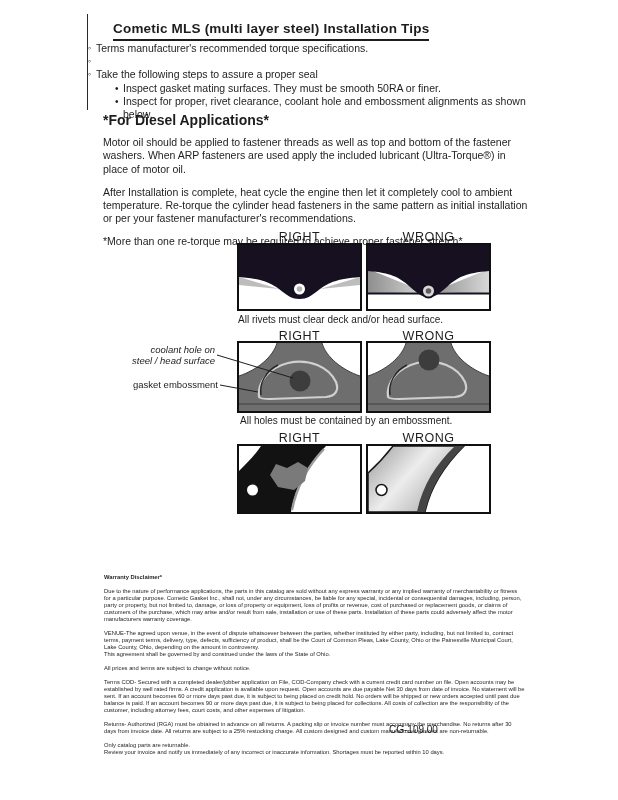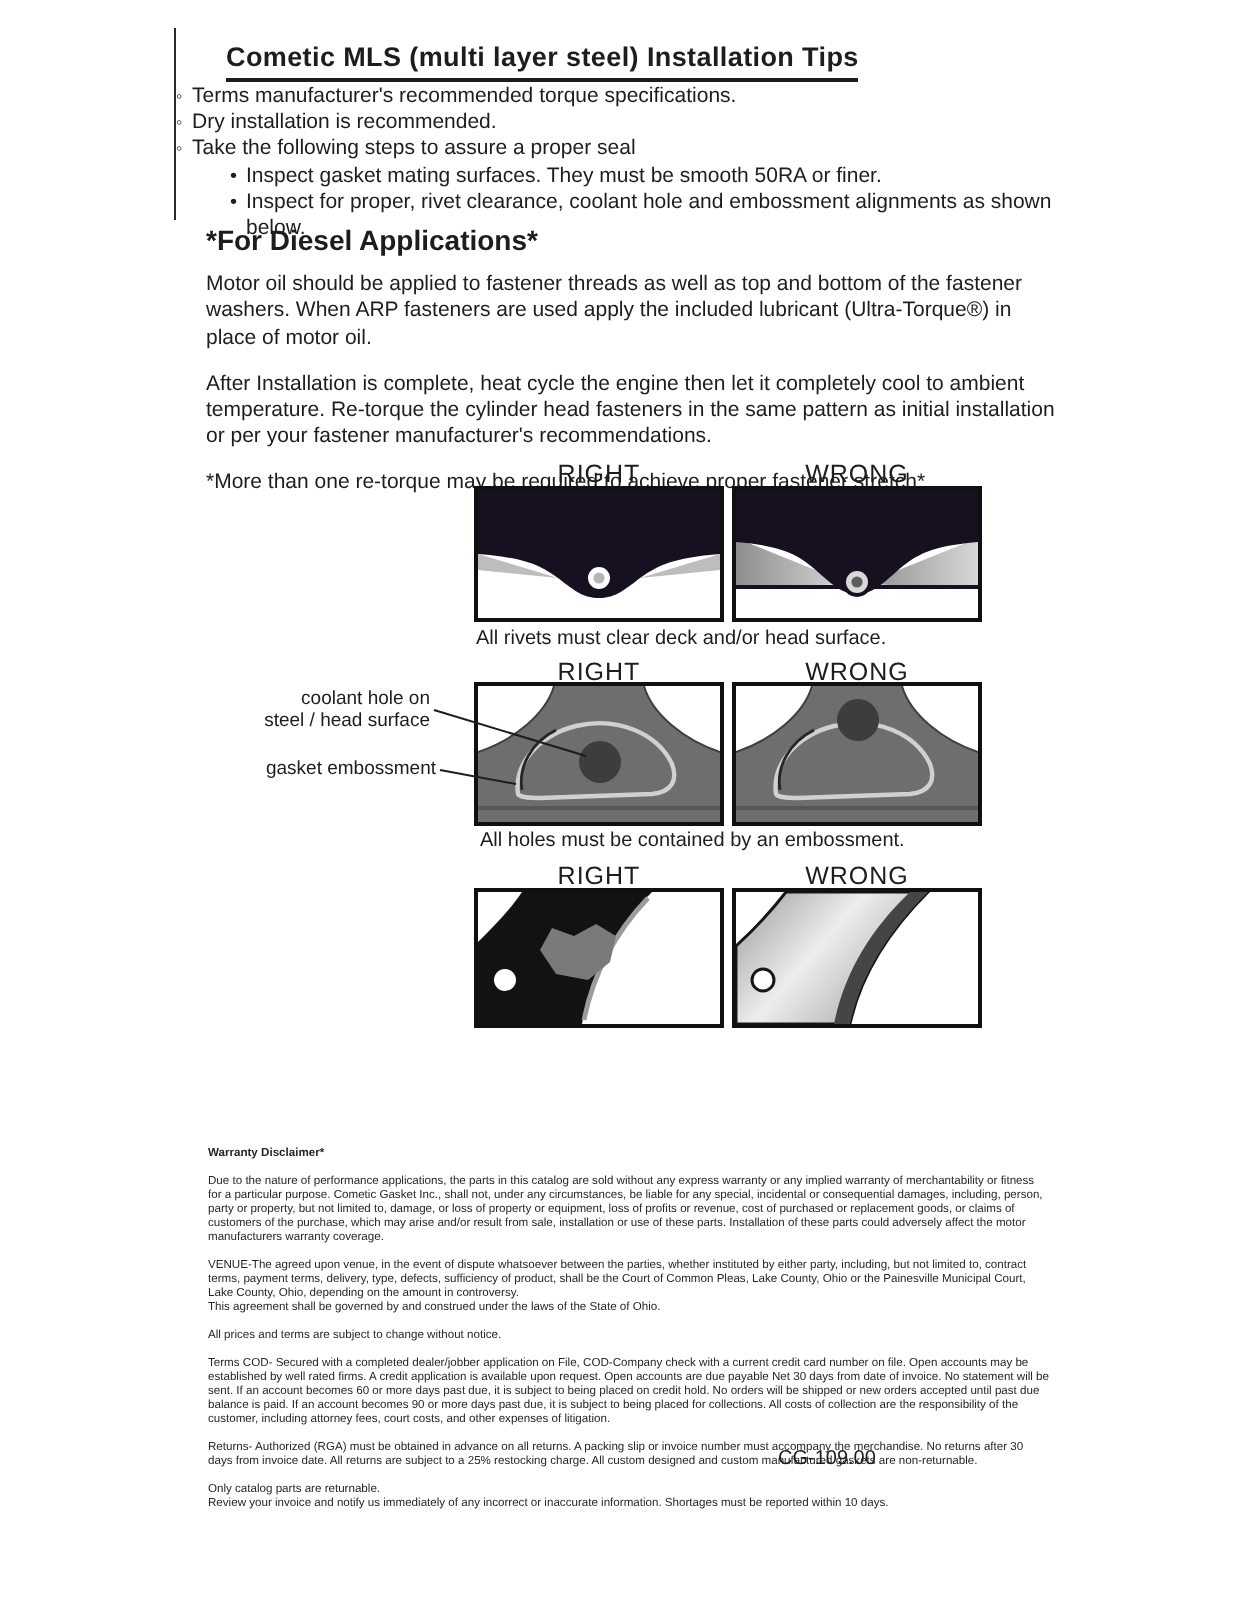--- a/index.html
+++ b/index.html
@@ -48,21 +48,20 @@
 
   <div class="doc-title">Cometic MLS (multi layer steel) Installation Tips</div>
 
   <div class="tips">
     <div class="b-row">
       <span class="glyph">◦</span>
       <span>Terms manufacturer's recommended torque specifications.</span>
     </div>
     <div class="b-row">
       <span class="glyph">◦</span>
-      <span>Dry installation is recommended.</span>
     </div>
     <div class="b-row">
       <span class="glyph">◦</span>
       <span>Take the following steps to assure a proper seal</span>
     </div>
     <div class="b-row sub">
       <span class="glyph">•</span>
       <span>Inspect gasket mating surfaces.  They must be smooth 50RA or finer.</span>
     </div>
     <div class="b-row sub">
@@ -108,21 +107,21 @@
         <path d="M0,0 H121 V26 C98,28 90,32 80,41 C71,49 67,52 60.5,52 C54,52 50,49 41,41 C31,32 23,28 0,26 Z" fill="#171020"></path>
         <circle cx="60.5" cy="46" r="6.5" fill="#d9d9d9" stroke="#171020" stroke-width="2"></circle>
         <circle cx="60.5" cy="46" r="2.8" fill="#5e5e5e"></circle>
       </svg>
     </div>
     <div class="cap" style="left:238px;top:86px;">All rivets must clear deck and/or head surface.</div>
 
     <div class="col-hd" style="left:237px;top:101px;">RIGHT</div>
     <div class="col-hd" style="left:366px;top:101px;">WRONG</div>
 
-    <div class="dg-label" style="left:70px;top:116px;width:145px;">
+    <div class="dg-label" style="left:70px;top:116px;width:145px;font-style:italic;">
       <div>coolant hole on</div>
       <div>steel / head surface</div>
     </div>
     <div class="dg-label" style="left:70px;top:151px;width:148px;">gasket embossment</div>
 
     <div class="panel" style="left:237px;top:113px;height:68px;">
       <svg width="121" height="68" viewBox="0 0 121 68">
         <rect width="121" height="68" fill="#6e6e6e"></rect>
         <path d="M0,0 H38 C34,14 18,27 0,33 Z" fill="#ffffff"></path>
         <path d="M121,0 H83 C87,14 103,27 121,33 Z" fill="#ffffff"></path>

